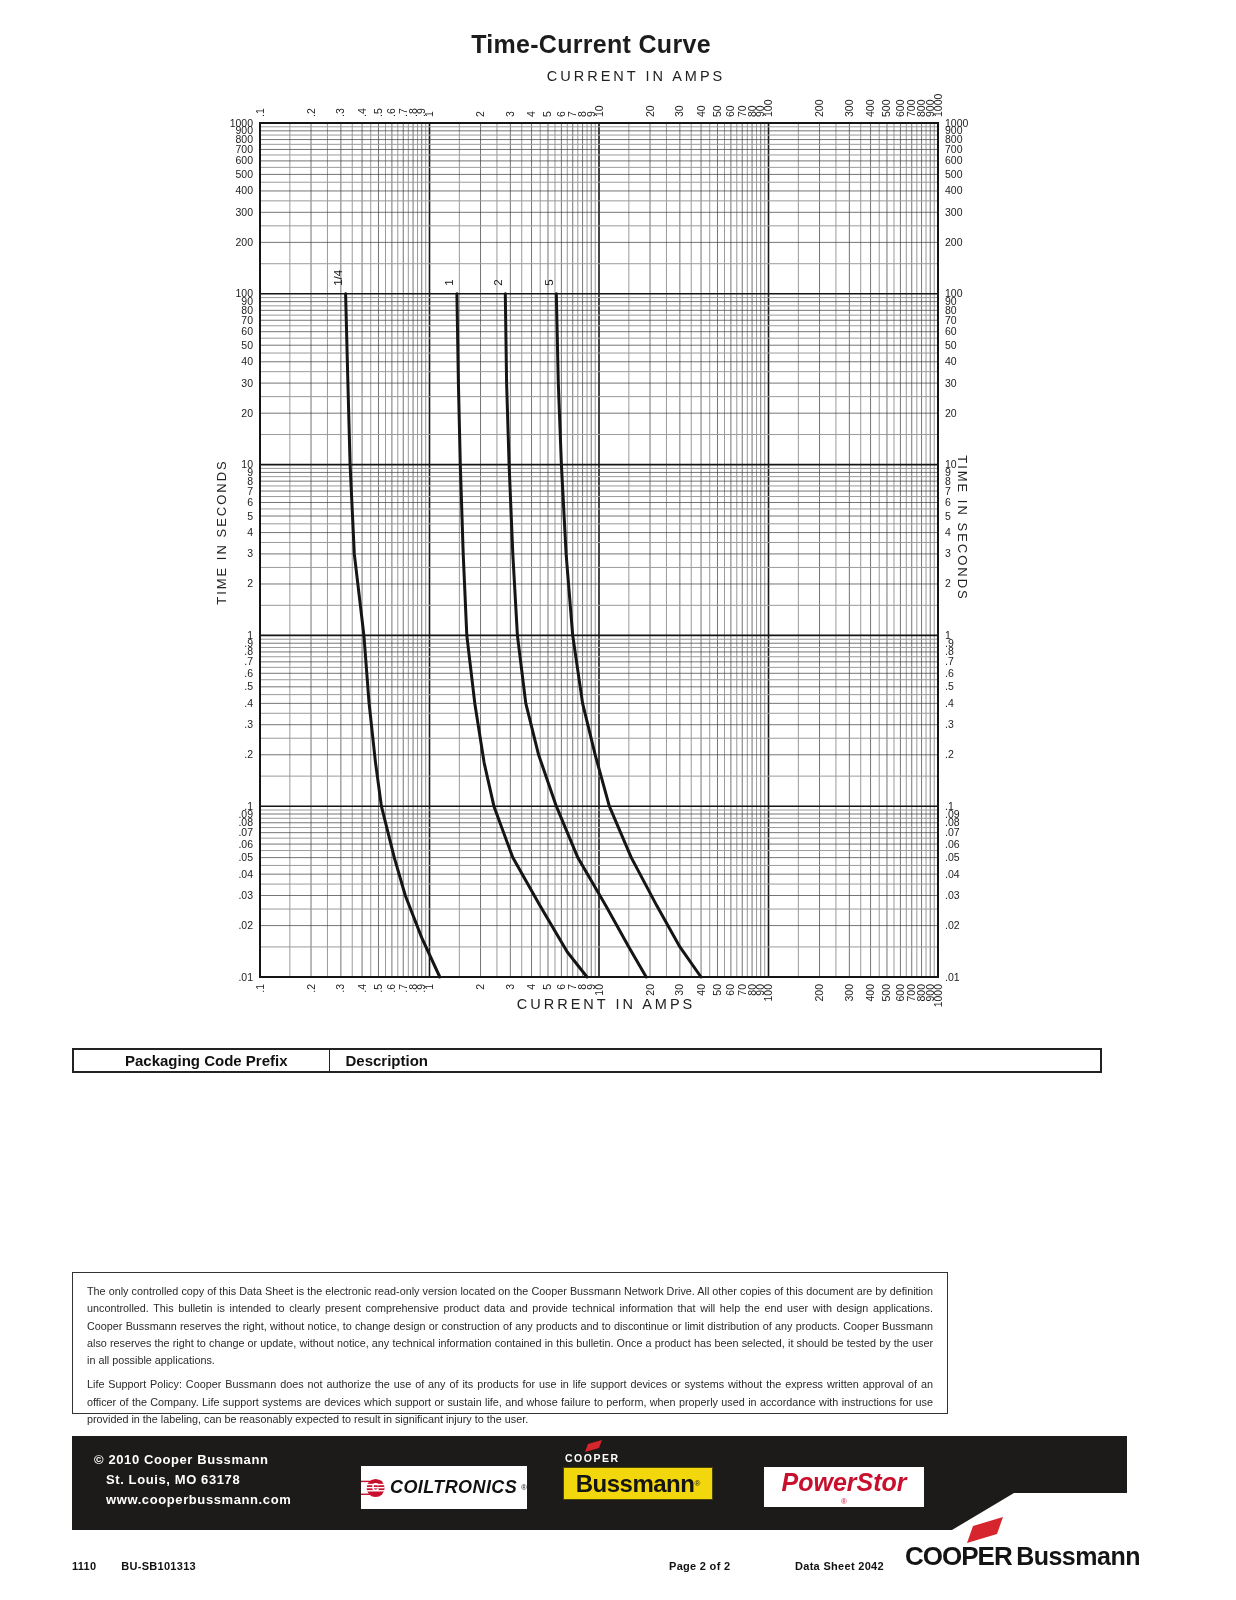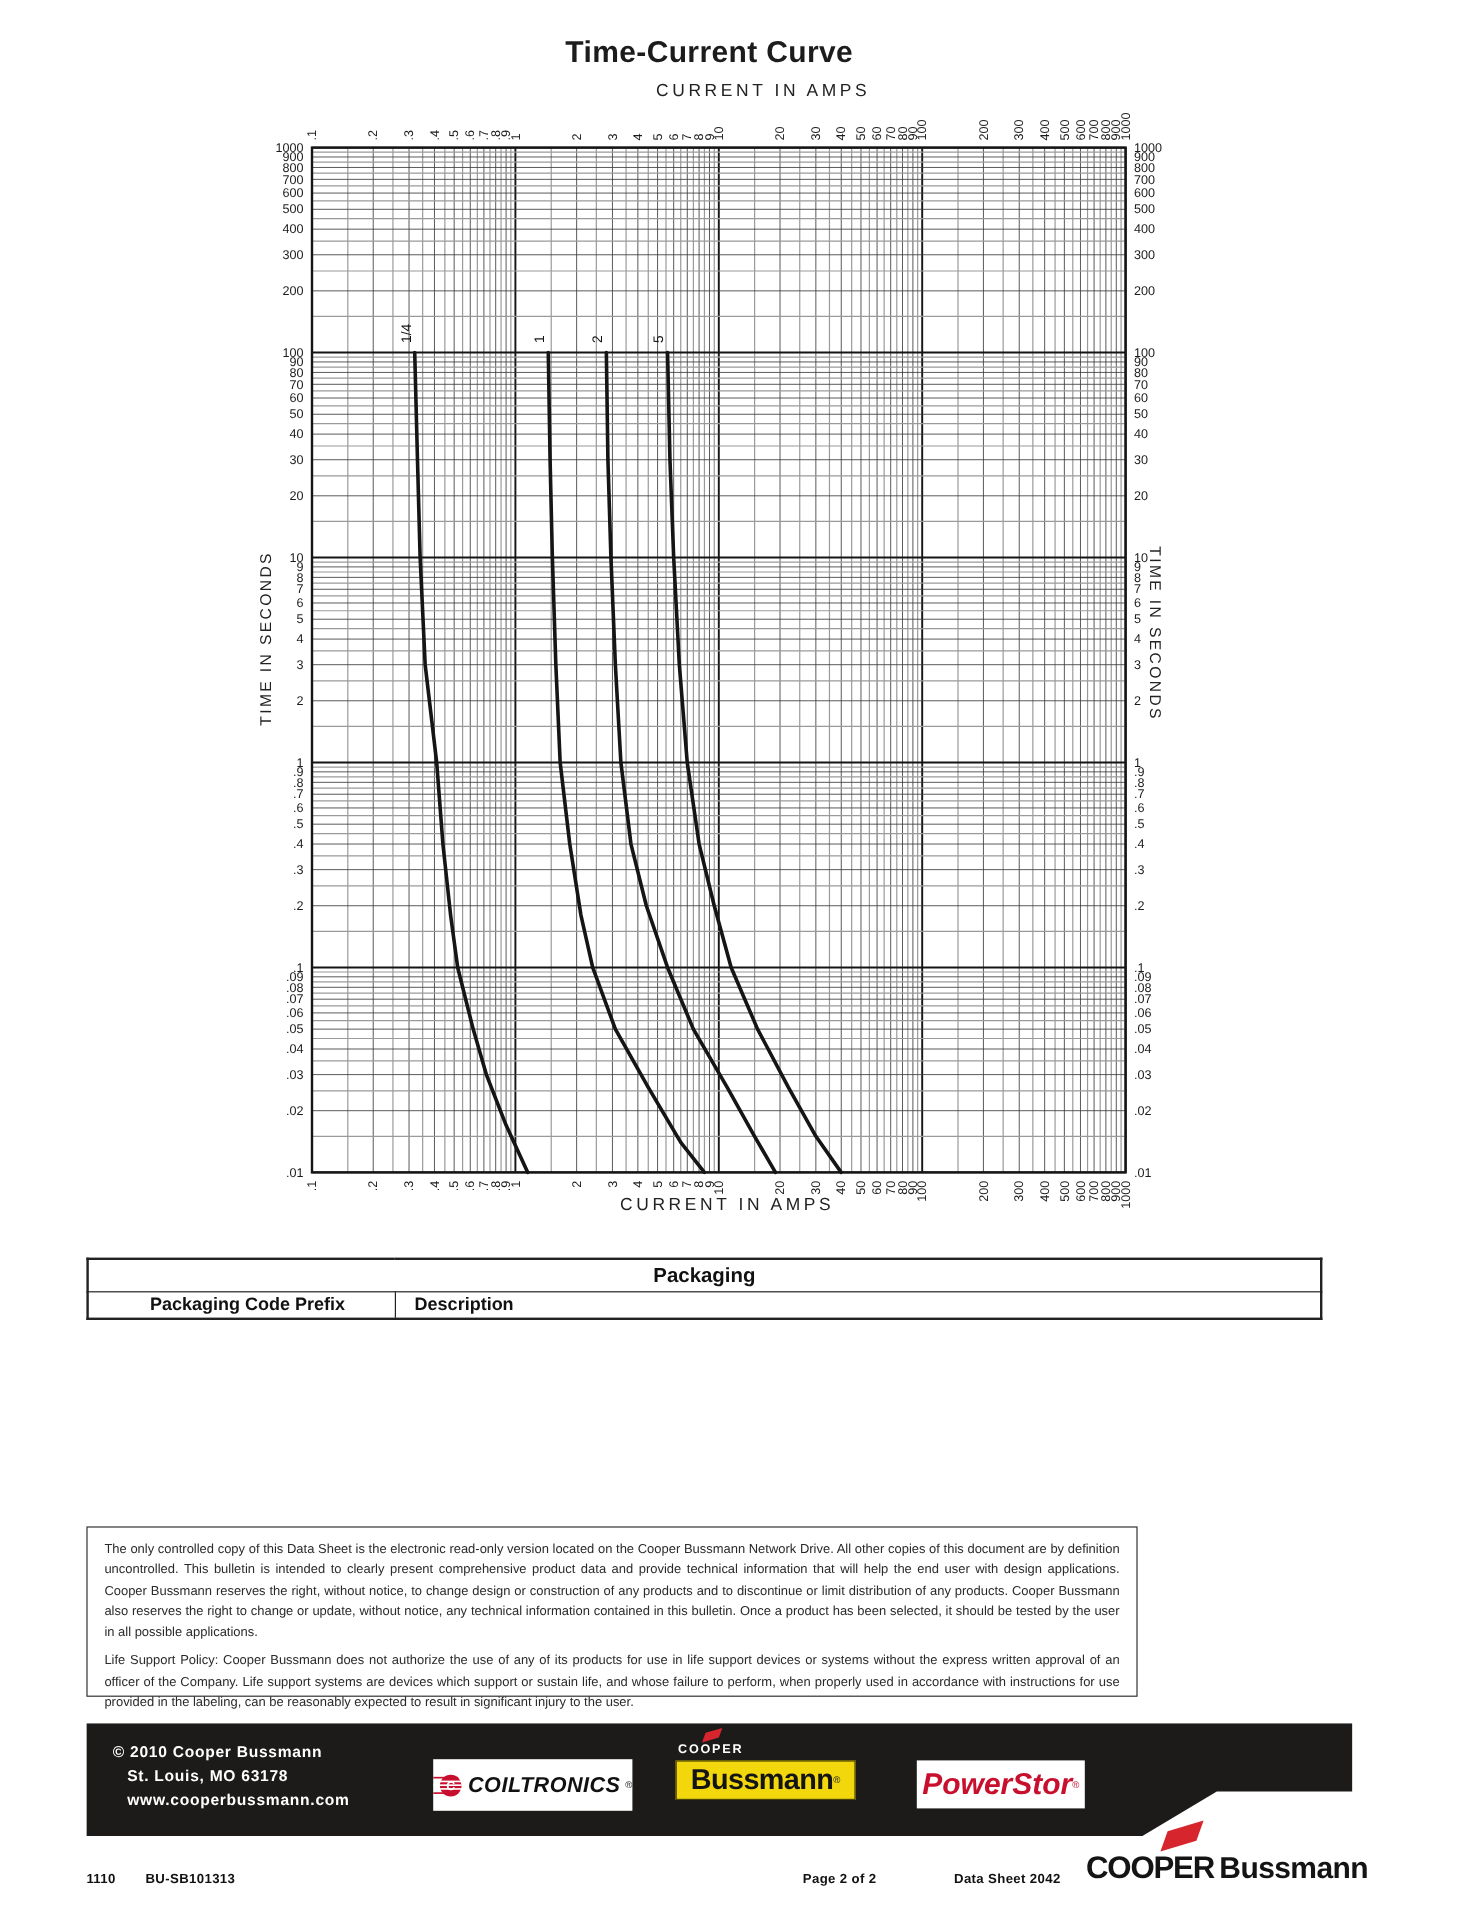--- a/index.html
+++ b/index.html
@@ -58,21 +58,21 @@
   .coiltronics-box { left:361px; top:1466px; width:166px; height:43px; gap:4px; }
   .coiltronics-text { font-size:18px; font-weight:bold; font-style:italic; color:#111; letter-spacing:.4px; }
   .regmark { font-size:8px; vertical-align:super; }
 
   .cooper-small { left:565px; top:1452px; color:#fff; font-size:10.5px; font-weight:bold;
                   letter-spacing:1.5px; }
   .bussmann-box { left:563px; top:1467px; width:150px; height:33px;
                   background:#f2d70d; border:1px solid #4a4405; }
   .bussmann-text { font-size:24px; font-weight:bold; color:#141414; letter-spacing:-.5px; }
 
-  .powerstor-box { left:764px; top:1467px; width:140px; height:40px; }
+  .powerstor-box { left:764px; top:1467px; width:160px; height:40px;flex-direction:column; }
   .powerstor-text { font-size:25px; font-weight:bold; font-style:italic; color:#c8102e; }
 
   
   .meta { top:1560px; font-size:11px; font-weight:bold; color:#111; letter-spacing:.3px; }
   .meta.issue { left:72px; }
   .meta.page  { left:622px;margin-left:47px; }
   .meta.sheet { left:795px; }
 
   .brandmark { left:905px; top:1541px; width:225px; text-align:right; white-space:nowrap; }
   .brandmark .cooper { font-size:26px; font-weight:900; letter-spacing:-1px; color:#141414; }
@@ -425,23 +425,20 @@
     <text x="552.8178705775509" y="285.8" text-anchor="start" font-size="11.5" fill="#141414" transform="rotate(-90 552.8178705775509 285.8)">5</text>
     <rect x="260" y="123" width="678" height="854" fill="none" stroke="#151515" stroke-width="2"></rect>
   </svg>
 
 <div class="abs y-axis-caption left">TIME IN SECONDS</div>
 <div class="abs y-axis-caption right">TIME IN SECONDS</div>
 <div class="abs axis-caption bottom">CURRENT IN AMPS</div>
 
 <table class="abs pkg-table">
   <tbody>
-      <tr>
-        <th class="tbl-title" colspan="2">Packaging</th>
-      </tr>
   <tr>
     <th class="col-head c1">Packaging Code Prefix</th>
     <th class="col-head c2">Description</th>
   </tr>
 </tbody>
   </table>
 
 <div class="abs disclaimer">
   <p>The only controlled copy of this Data Sheet is the electronic read-only version located on the Cooper Bussmann Network Drive. All other copies of this document are by definition uncontrolled. This bulletin is intended to clearly present comprehensive product data and provide technical information that will help the end user with design applications. Cooper Bussmann reserves the right, without notice, to change design or construction of any products and to discontinue or limit distribution of any products. Cooper Bussmann also reserves the right to change or update, without notice, any technical information contained in this bulletin. Once a product has been selected, it should be tested by the user in all possible applications.</p>
   <p>Life Support Policy: Cooper Bussmann does not authorize the use of any of its products for use in life support devices or systems without the express written approval of an officer of the Company. Life support systems are devices which support or sustain life, and whose failure to perform, when properly used in accordance with instructions for use provided in the labeling, can be reasonably expected to result in significant injury to the user.</p>

